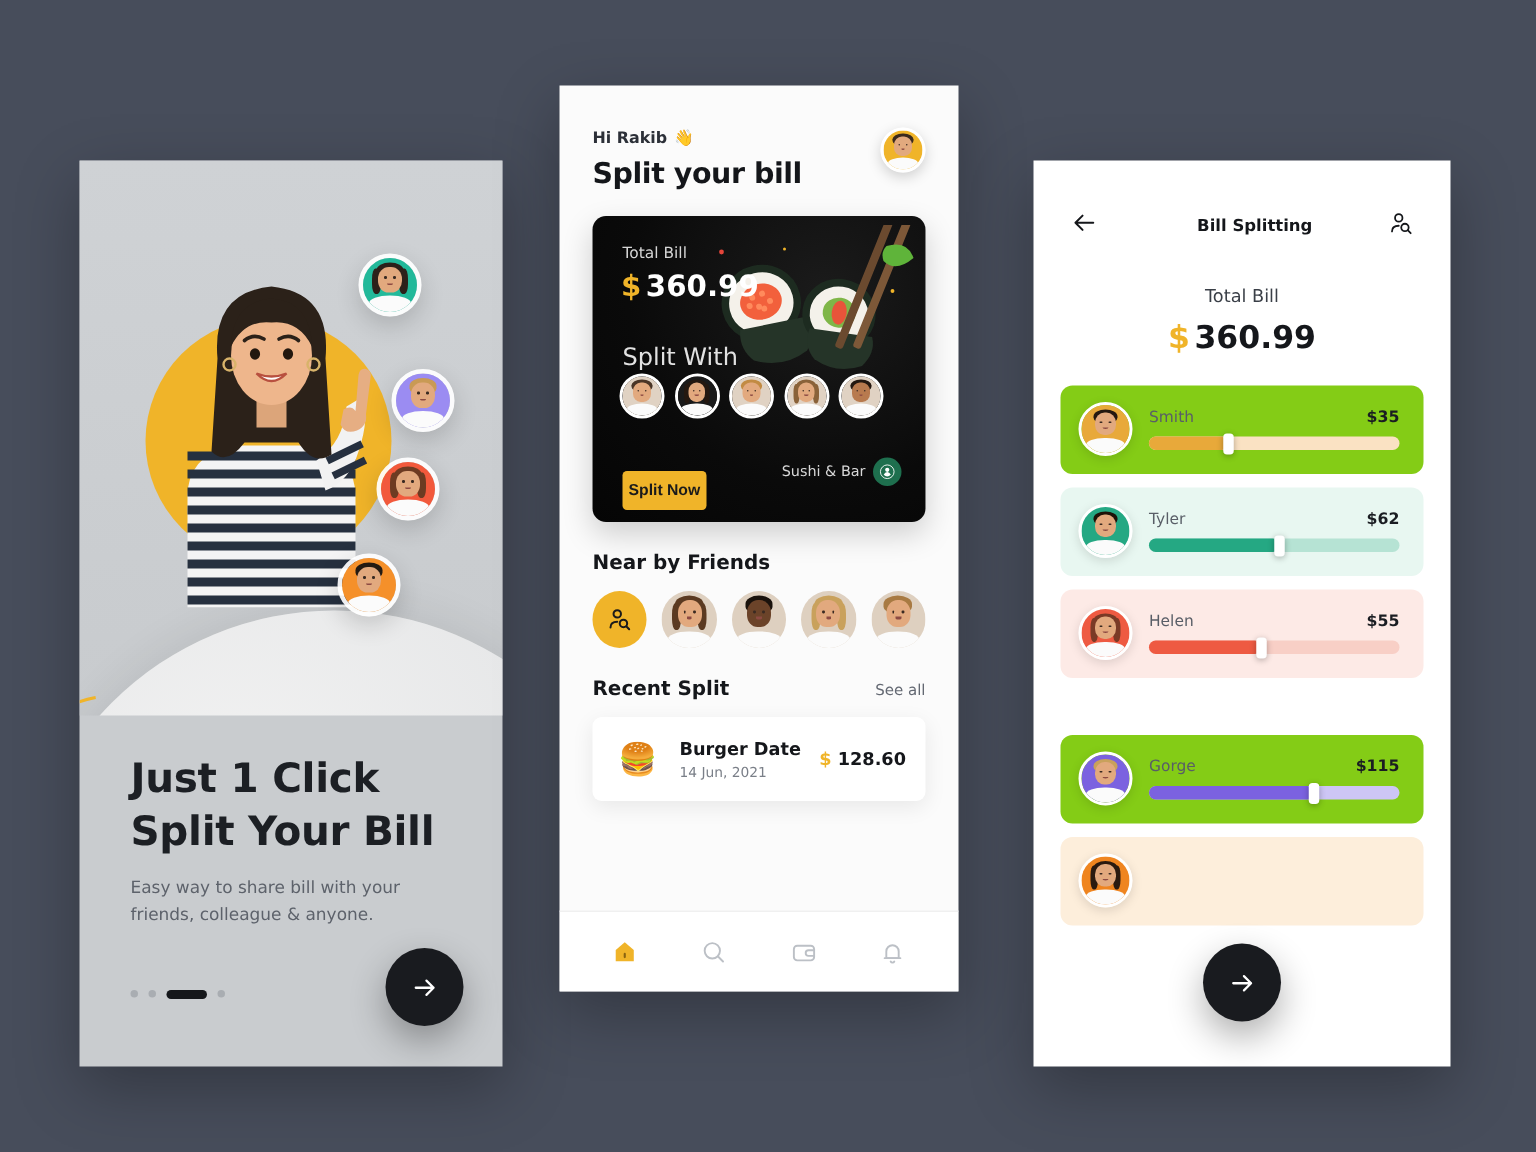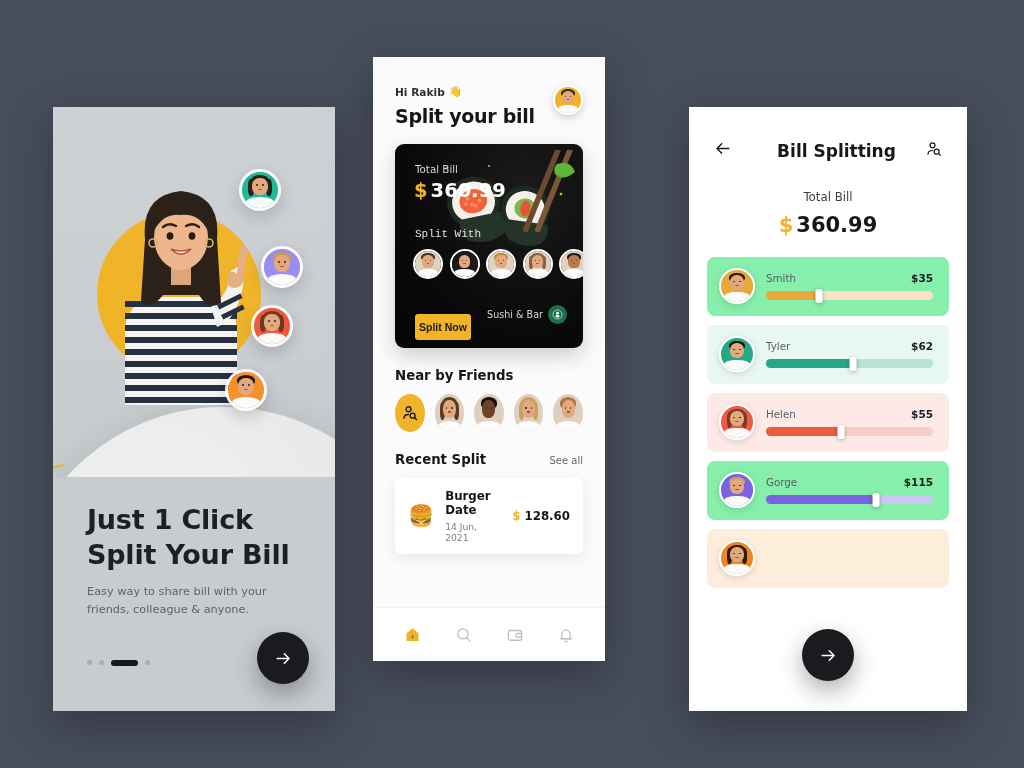--- a/index.html
+++ b/index.html
@@ -68,40 +68,40 @@
   .p1-dot.active { width: 27px; height: 5.5px; border-radius: 3px; background: #15171b; }
   .fab {
     position: absolute; border-radius: 50%;
     background: #191b1f; display: flex; align-items: center; justify-content: center;
     box-shadow: 0 10px 24px rgba(0,0,0,.32);
   }
   #p1fab { right: 26px; bottom: 27px; width: 52px; height: 52px; }
 
   
   #phone2 {
-    left: 373px; top: 57px; width: 232px; height: 604px;
+    left: 373px; top: 57px; width: 266px; height: 604px;
     background: #fbfbfb;
   }
   .p2-top { padding: 28px 22px 0 22px; display:flex; justify-content: space-between; align-items: flex-start; }
   .p2-greet { font-size: 10.6px; font-weight: 700; color: #2c3038; display:flex; align-items:center; gap:5px; }
   .p2-h1 { font-size: 19px; font-weight: 700; color: #14161a; margin-top: 7px; letter-spacing: -.3px; }
   .p2-avatar {
     width: 30px; height: 30px; border-radius: 50%;
     border: 2.5px solid #fff; box-shadow: 0 3px 9px rgba(0,0,0,.18); overflow: hidden;
   }
   .bill-card {
     position: relative; margin: 17px 22px 0 22px; height: 204px;
     border-radius: 9px; overflow: hidden;
     background: radial-gradient(ellipse at 70% 25%, #1b1b1b 0%, #0a0a0a 60%, #050505 100%);
     box-shadow: 0 8px 20px rgba(0,0,0,.18);
   }
   .bc-label { position:absolute; left: 20px; top: 19px; font-size: 10.3px; color: #d6d6d6; }
   .bc-amount { position:absolute; left: 19px; top: 35px; font-size: 19.5px; font-weight: 700; color:#fff; }
   .bc-amount .cur { color: #f0b429; margin-right: 3px; }
-  .bc-split { position:absolute; left: 20px; top: 84px; font-size: 11px; color: #e2e2e2; font-family: Liberation Mono, monospace; }
+  .bc-split { position:absolute; left: 20px; top: 84px; font-size: 16px; color: #e2e2e2; }
   .bc-avatars { position:absolute; left: 18px; top: 105px; display:flex; gap: 6.5px; }
   .bc-av { width: 30px; height: 30px; border-radius: 50%; overflow:hidden; border: 2px solid #fff; }
   .bc-btn {
     position:absolute; left: 20px; bottom: 8px;
     background: #f0b429; color: #1b1b1b; font-size: 10.5px; font-weight: 700;
     padding: 7px 4px; border: none; border-radius: 3px; cursor: pointer;
   }
   .bc-brand { position:absolute; right: 16px; bottom: 24px; display:flex; align-items:center; gap: 5px; }
   .bc-brand-name { font-size: 9.6px; color: #d8d8d8; }
   .sbux { width: 19px; height: 19px; border-radius: 50%; background:#1e6f4e; display:flex; align-items:center; justify-content:center; }
@@ -127,21 +127,21 @@
     border-top: 1px solid #f0f0f0;
     display:flex; align-items:center; justify-content: space-around; padding: 0 14px;
   }
   .nav-i { cursor:pointer; display:flex; align-items:center; justify-content:center; width: 30px; height: 30px; }
 
   
   #phone3 {
     left: 689px; top: 107px; width: 278px; height: 604px; background:#fff;
   }
   .p3-bar { display:flex; align-items:center; justify-content: space-between; padding: 32px 24px 0 24px; }
-  .p3-title { font-size: 17px; font-weight: 700; color:#15171b;margin-left:16px; }
+  .p3-title { font-size: 11px; font-weight: 700; color:#15171b;margin-left:16px; }
   .p3-total { text-align:center; margin-top: 28px; font-size: 11.8px; color:#3a3f47; }
   .p3-amt { text-align:center; margin-top: 9px; font-size: 21px; font-weight: 700; color:#15171b; }
   .p3-amt .cur { color:#f0b429; margin-right: 3px; }
   .split-list { margin: 20px 18px 0 18px; display:flex; flex-direction: column; gap: 9px; }
   .split-row {
     border-radius: 8px; padding: 11px 16px 12px 12px;
     display:flex; align-items:center; gap: 11px;
   }
   .sr-av { width: 36px; height: 36px; border-radius: 50%; overflow:hidden; flex: 0 0 auto;
            border: 2.5px solid #fff; box-shadow: 0 2px 7px rgba(0,0,0,.13); }
@@ -562,21 +562,21 @@
       </svg>
     </div>
   </div>
 
   <div class="p3-total">Total Bill</div>
   <div class="p3-amt">
     <span class="cur">$</span><span>360.99</span>
   </div>
 
   <div class="split-list" id="split-list">
-      <div class="split-row" style="background: #86efac;">
+      <div class="split-row" style="background: #84cc16;">
         <div class="sr-av">
           <div class="face">
             <div class="bg" style="background:#e8a93a"></div>
             <div class="hair" style="background:#241810"></div>
             <div class="head"></div>
             <div class="eyeL"></div>
             <div class="eyeR"></div>
             <div class="mouth"></div>
             <div class="body"></div>
           </div>
@@ -633,21 +633,21 @@
           <div class="sr-top">
             <span class="sr-name">Helen</span>
             <span class="sr-amt">$55</span>
           </div>
           <div class="sr-track" style="background:#f8cfc6">
             <div class="sr-fill" style="width:45%;background:#ee5a42"></div>
             <div class="sr-thumb" style="left:45%"></div>
           </div>
         </div>
       </div>
-      <div class="split-row" style="background: #86efac;">
+      <div class="split-row" style="background: #84cc16; margin-top: 29px;">
         <div class="sr-av">
           <div class="face">
             <div class="bg" style="background:#7b62e0"></div>
             <div class="hair" style="background:#c9a15c"></div>
             <div class="head"></div>
             <div class="eyeL"></div>
             <div class="eyeR"></div>
             <div class="mouth"></div>
             <div class="body"></div>
           </div>

